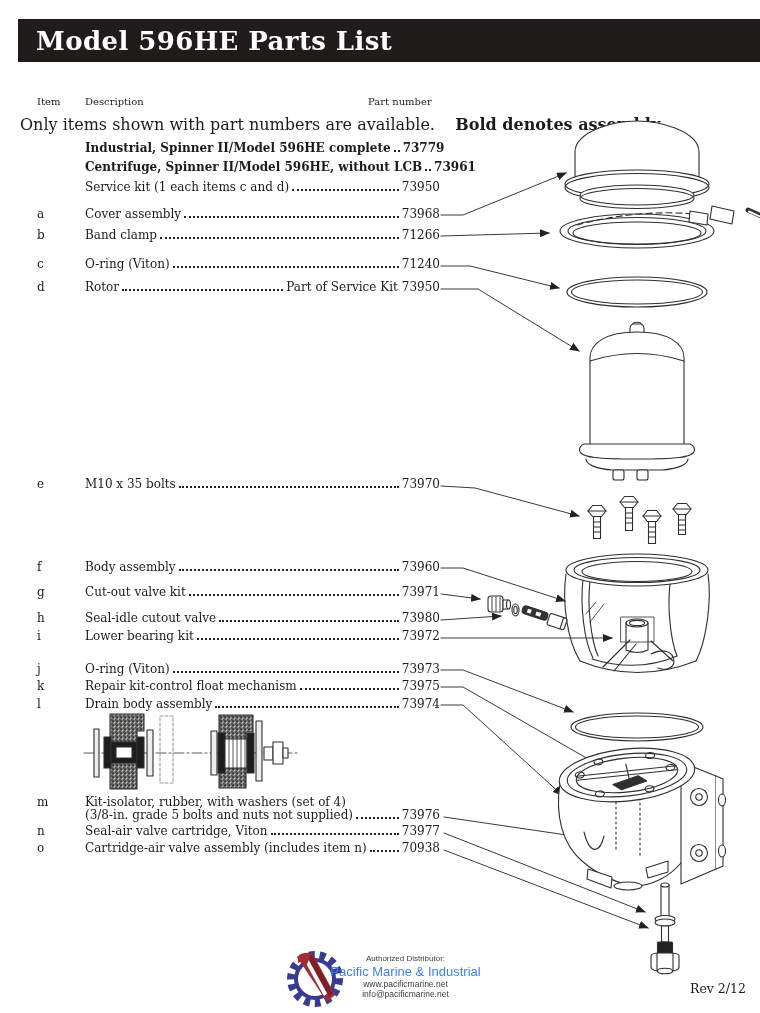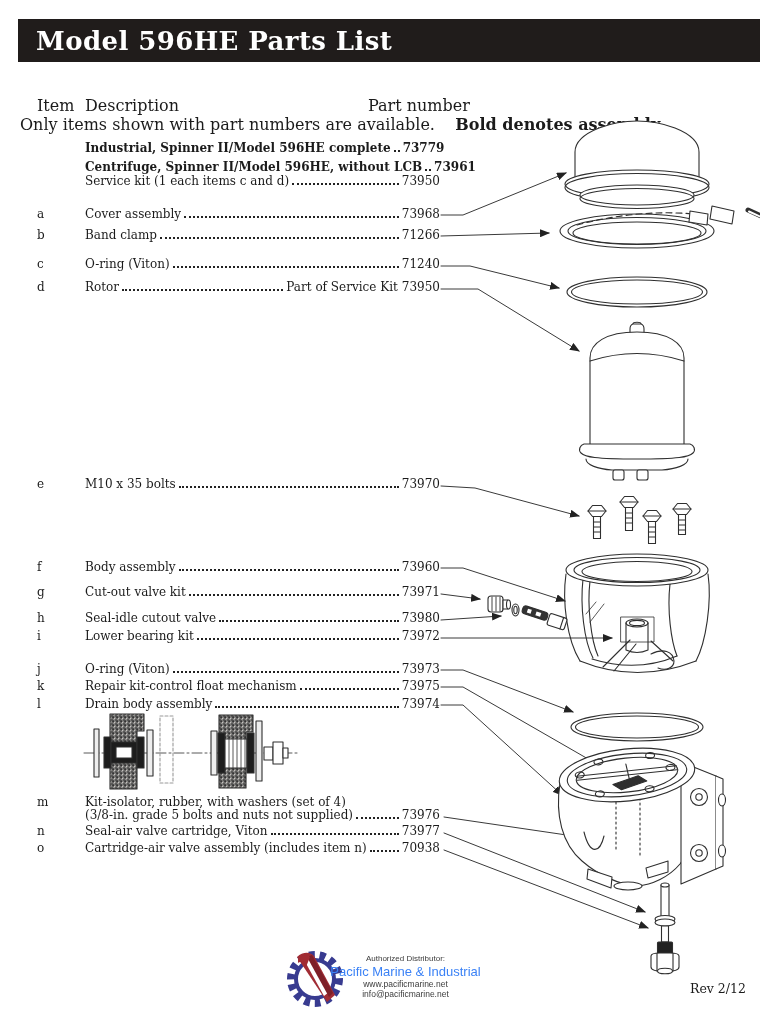--- a/index.html
+++ b/index.html
@@ -1,21 +1,21 @@
 <!DOCTYPE html>
 <html><head>
 <meta charset="utf-8">
 <style>
   html,body{margin:0;padding:0;background:#ffffff;}
   body{width:760px;height:1013px;position:relative;overflow:hidden;
        font-family:"DejaVu Serif",serif;color:#1b1b1b;}
   .titlebar{position:absolute;left:18px;top:19px;width:753px;height:43px;
        background:#201c1b;display:flex;align-items:center;box-sizing:border-box;padding-left:18px;}
   .titlebar .t{color:#ffffff;font-weight:bold;font-size:26px;letter-spacing:.4px;}
-  .colhead{position:absolute;top:96px;font-size:16px;}
+  .colhead{position:absolute;top:96px;font-size:10px;}
   .note{position:absolute;left:20px;top:115px;font-size:16px;white-space:nowrap;}
   .note .nb{font-weight:bold;}
   .row{position:absolute;left:37px;width:403px;display:flex;align-items:baseline;
        font-size:12px;line-height:14px;white-space:nowrap;}
   .row .it{width:48px;flex:none;}
   .row .dots{flex:1 1 auto;min-width:6px;border-bottom:2px dotted #222;
        align-self:flex-end;margin:0 3px 3px 3px;}
   .row .num{flex:none;}
   .row .pfx{flex:none;margin-right:4px;}
   .row.b{font-weight:bold;}
@@ -49,21 +49,21 @@
   <span>Industrial, Spinner II/Model 596HE complete</span>
   <span class="dots"></span>
   <span class="num">73779</span>
 </div>
 <div class="row b" style="top:160px">
   <span class="it"></span>
   <span>Centrifuge, Spinner II/Model 596HE, without LCB</span>
   <span class="dots"></span>
   <span class="num">73961</span>
 </div>
-<div class="row" style="top:174px">
+<div class="row" style="top:180px">
   <span class="it"></span>
   <span>Service kit (1 each items c and d)</span>
   <span class="dots"></span>
   <span class="num">73950</span>
 </div>
 <div class="row" style="top:207px">
   <span class="it">a</span>
   <span>Cover assembly</span>
   <span class="dots"></span>
   <span class="num">73968</span>

